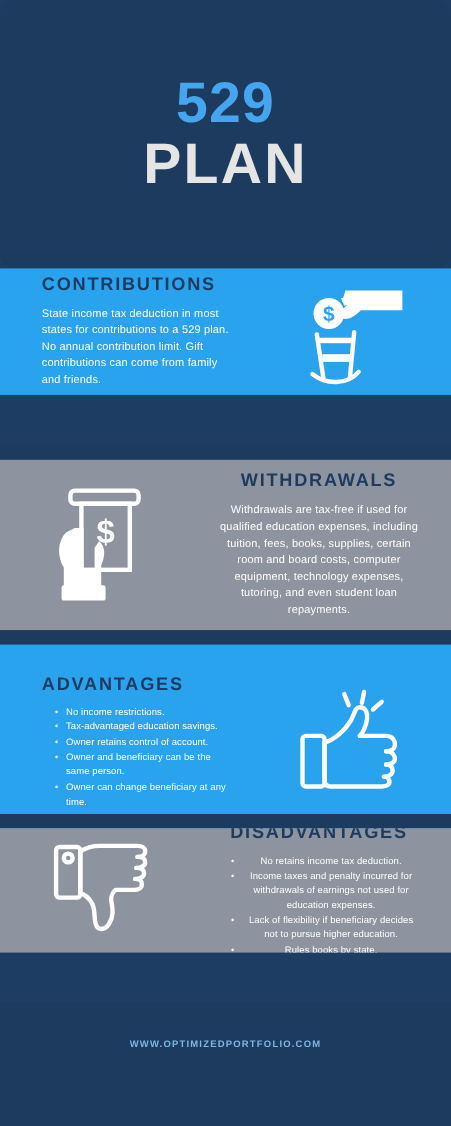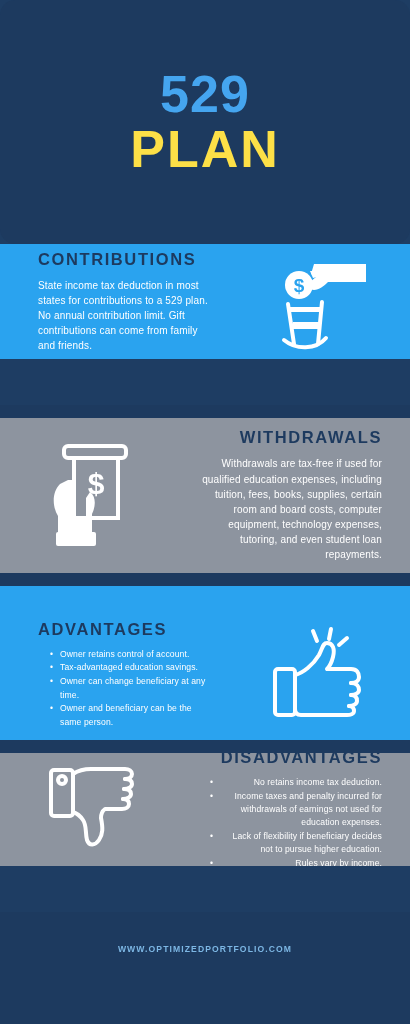--- a/index.html
+++ b/index.html
@@ -16,21 +16,21 @@
     position:absolute; left:0; top:0; width:410px; height:244px;
     background:#1d3a5f;
     display:flex; flex-direction:column;
     align-items:center; justify-content:center;border-radius:15px;
   }
   .title-line1 {
     font-size:52px; font-weight:bold; color:#45a5ef;
     letter-spacing:1px; line-height:1.05;
   }
   .title-line2 {
-    font-size:52px; font-weight:bold; color:#fde047;
+    font-size:52px; font-weight:bold; color:#e5e5e5;
     letter-spacing:2px; line-height:1.05;
   }
 
   
   .band {
     position:absolute; left:0; width:410px; height:13px;
     background:#1d3a5f;
   }
   .band.b1 { top:405px; }
   .band.b2 { top:573px; }
@@ -41,21 +41,21 @@
   .sec-blue { background:#2aa3ef; }
   .sec-gray { background:#8d949f; }
 
   .s-contrib      { top:244px;  height:115px; }
   .s-withdraw     { top:418px;  height:155px; }
   .s-advantages   { top:586px;  height:177px; }
   .s-disadvantages{ top:753px;  height:113px; }
 
   .row { display:flex; width:100%; height:100%; align-items:center; }
   .col-text { flex:0 0 222px; padding:0 8px 0 38px; }
-  .col-text.right { padding:0 28px 0 10px; text-align:right; }
+  .col-text.right { padding:0 28px 0 10px; text-align:center; }
   .col-icon { flex:1; display:flex; align-items:center; justify-content:center; }
 
   .heading {
     font-size:16.5px; font-weight:bold; color:#1d3a5f;
     letter-spacing:1.6px; margin-bottom:9px;
   }
   .body-text {
     font-size:10px; color:#ffffff; line-height:1.52;
     letter-spacing:.15px;
   }
@@ -149,24 +149,25 @@
     </div>
   </div>
 
   <div class="band b2"></div>
 
   <div class="section sec-blue s-advantages">
     <div class="row">
       <div class="col-text">
         <div class="heading">ADVANTAGES</div>
         <ul class="bullets">
+          <li>No income restrictions.</li>
+          <li>Tax-advantaged education savings.</li>
           <li>Owner retains control of account.</li>
-          <li>Tax-advantaged education savings.</li>
+          <li>Owner and beneficiary can be the same person.</li>
           <li>Owner can change beneficiary at any time.</li>
-          <li>Owner and beneficiary can be the same person.</li>
         </ul>
       </div>
       <div class="col-icon">
         <span>
           <svg width="102" height="100" viewBox="0 0 102 100">
             <g stroke="#ffffff" stroke-width="4" fill="none" stroke-linecap="round" stroke-linejoin="round">
 
               <path d="M52 16 L48 6"></path>
               <path d="M64 14 L66 4"></path>
               <path d="M74 20 L82 13"></path>
@@ -203,21 +204,21 @@
             </g>
           </svg>
         </span>
       </div>
       <div class="col-text right">
         <div class="heading">DISADVANTAGES</div>
         <ul class="bullets">
           <li>No retains income tax deduction.</li>
           <li>Income taxes and penalty incurred for withdrawals of earnings not used for education expenses.</li>
           <li>Lack of flexibility if beneficiary decides not to pursue higher education.</li>
-          <li>Rules vary by income.</li>
+          <li>Rules books by state.</li>
         </ul>
       </div>
     </div>
   </div>
 
   <div class="footer">
     <div class="footer-url">WWW.OPTIMIZEDPORTFOLIO.COM</div>
   </div>
 
 </div>

